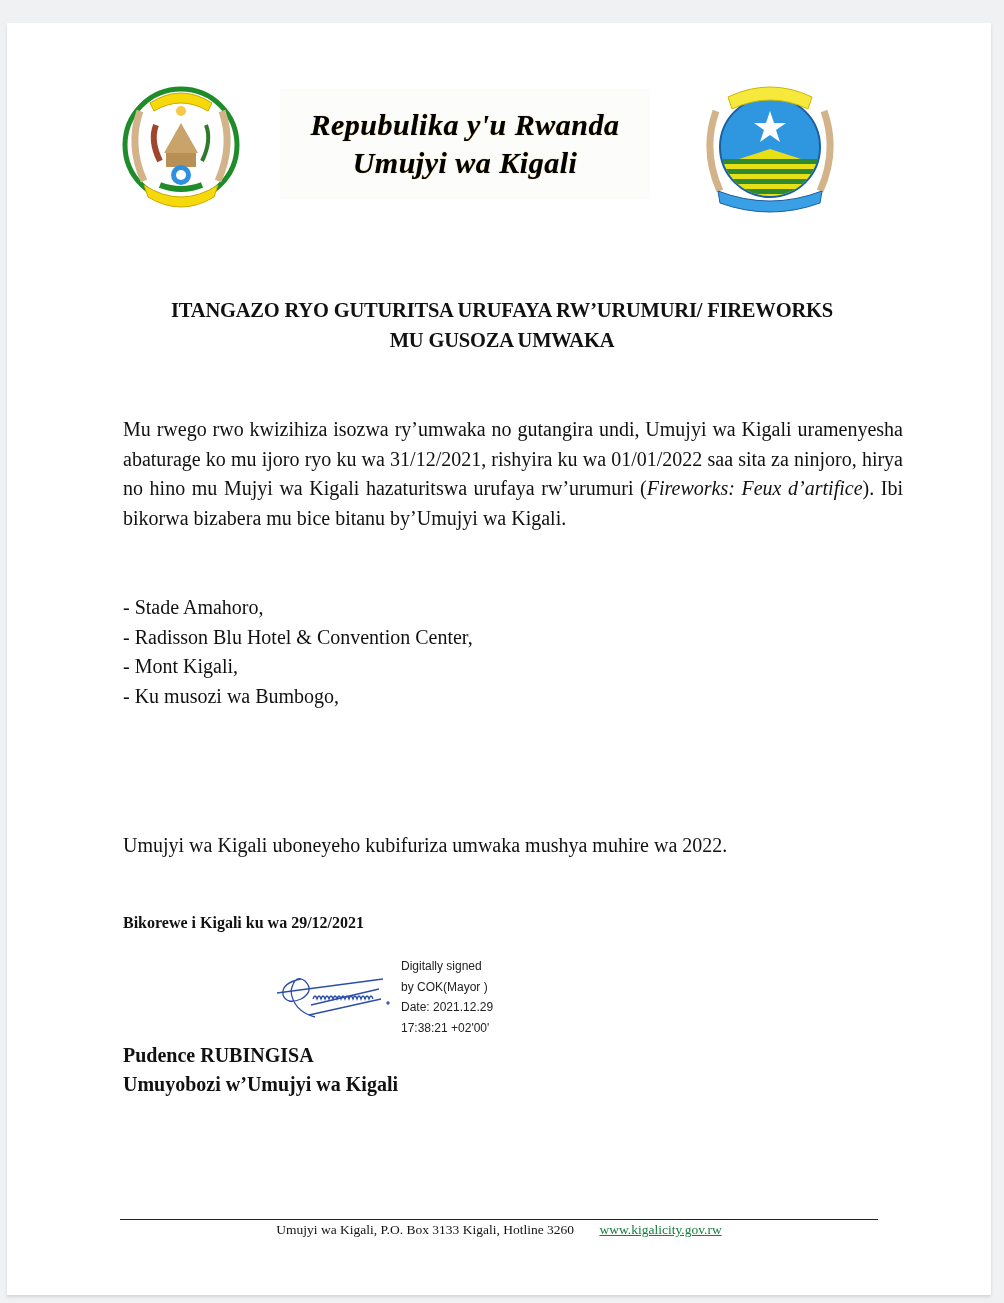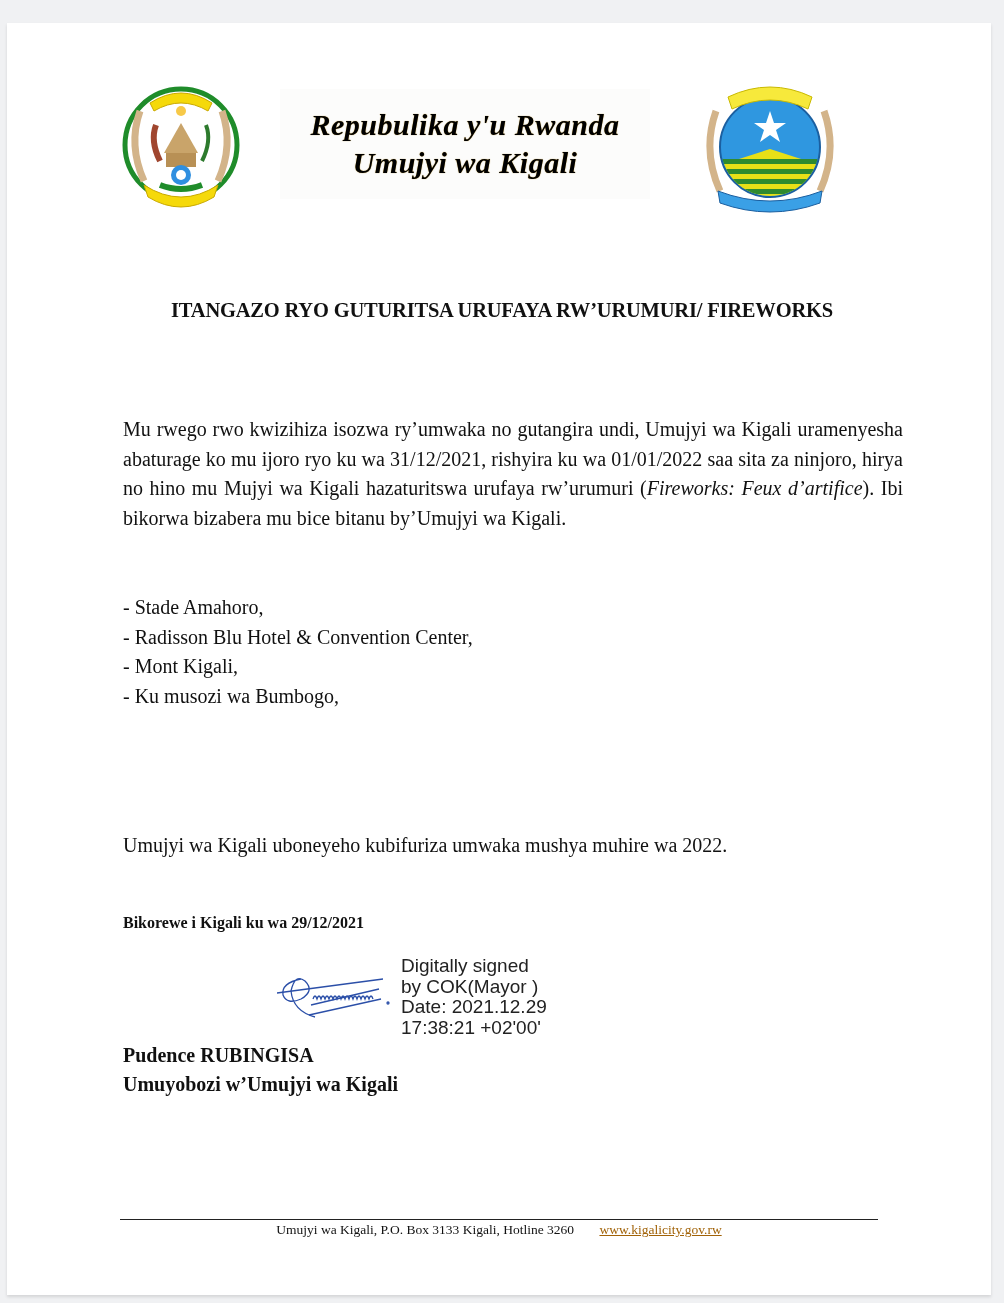--- a/index.html
+++ b/index.html
@@ -12,25 +12,25 @@
   .emblem-right { position:absolute; left:580px; top:0; width:140px; height:132px; }
   .title { position:absolute; left:105px; top:272px; width:780px; text-align:center; font-weight:bold; font-size:20.5px; line-height:30px; letter-spacing:-0.2px; }
   .body-text { position:absolute; left:116px; width:780px; font-size:20px; line-height:29.5px; }
   .para1 { top:392px; text-align:justify; text-align-last:left; }
   .list { top:570px; }
   .list div { height:29.5px; }
   .para2 { top:749px; }
   .para3 { top:808px; }
   .dated { position:absolute; left:116px; top:891px; font-weight:bold; font-size:16px; }
   .sig-img { position:absolute; left:264px; top:942px; width:128px; height:62px; }
-  .sig-text { position:absolute; left:394px; top:933px; font-family:"Liberation Sans", sans-serif; font-size:19px; line-height:20.5px; color:#222; }
+  .sig-text { position:absolute; left:394px; top:933px; font-family:"Liberation Sans", sans-serif; font-size:12px; line-height:20.5px; color:#222; }
   .signer { position:absolute; left:116px; top:1018px; font-weight:bold; font-size:20px; line-height:29px; }
   .footer-rule { position:absolute; left:113px; top:1196px; width:758px; height:1px; background:#222; }
   .footer { position:absolute; left:113px; top:1199px; width:758px; text-align:center; font-size:13.5px; }
-  .footer a { color:#a16207; text-decoration:underline; margin-left:22px; }
+  .footer a { color:#15803d; text-decoration:underline; margin-left:22px; }
 </style>
 </head>
 <body>
 
 <div class="page">
 
   <div class="header">
     <svg class="emblem-left" viewBox="0 0 122 132">
       <circle cx="61" cy="64" r="56" fill="#fff" stroke="#1f8c2a" stroke-width="5"></circle>
       <path d="M20 30 Q8 64 24 100" fill="none" stroke="#d3b48a" stroke-width="7"></path>
@@ -67,20 +67,21 @@
         <rect x="20" y="98" width="100" height="5" fill="#2f8a2f"></rect>
         <rect x="20" y="108" width="100" height="5" fill="#2f8a2f"></rect>
       </g>
       <path d="M28 16 Q70 -4 112 16 L108 28 Q70 10 32 28 Z" fill="#f7e93b" stroke="#c9b900" stroke-width="1"></path>
       <path d="M18 110 Q70 130 122 110 L120 122 Q70 140 20 122 Z" fill="#3aa0e6" stroke="#1b5fa0" stroke-width="1"></path>
     </svg>
   </div>
 
   <div class="title">
     <div>ITANGAZO RYO GUTURITSA URUFAYA RW’URUMURI/ FIREWORKS</div>
+    <div>MU GUSOZA UMWAKA</div>
   </div>
 
   <div class="body-text para1"><span>Mu rwego rwo kwizihiza isozwa ry’umwaka no gutangira undi, Umujyi wa Kigali uramenyesha abaturage ko mu ijoro ryo ku wa 31/12/2021, rishyira ku wa 01/01/2022 saa sita za ninjoro, hirya no hino mu Mujyi wa Kigali hazaturitswa urufaya rw’urumuri (</span><i>Fireworks: Feux d’artifice</i><span>). Ibi bikorwa bizabera mu bice bitanu by’Umujyi wa Kigali.</span></div>
 
   <div class="body-text list">
     <div>- Stade Amahoro,</div>
     <div>- Radisson Blu Hotel &amp; Convention Center,</div>
     <div>- Mont Kigali,</div>
     <div>- Ku musozi wa Bumbogo,</div>
   </div>

